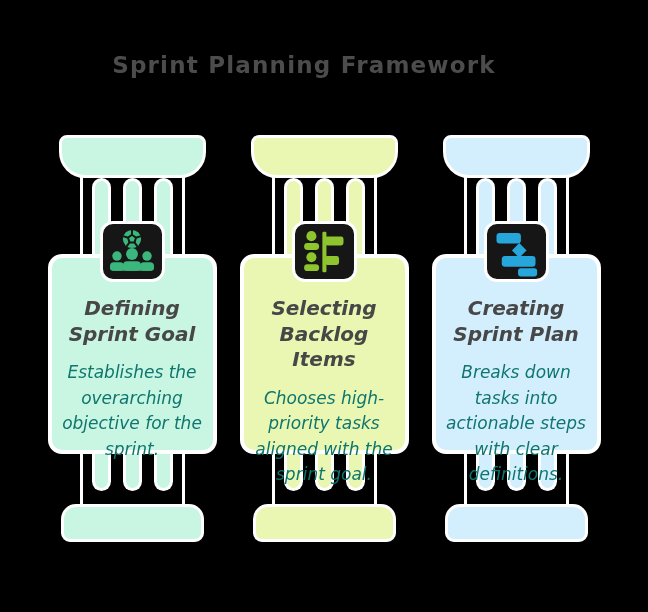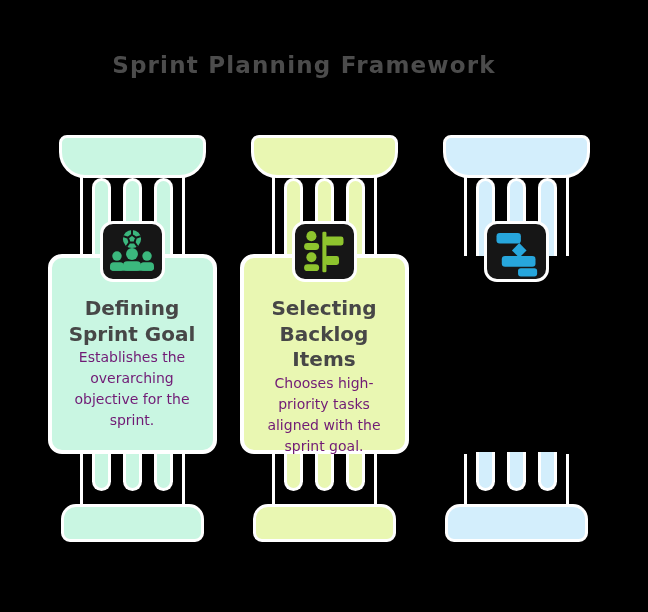--- a/index.html
+++ b/index.html
@@ -1,21 +1,21 @@
 <!DOCTYPE html>
 <html><head>
 <meta charset="utf-8">
 <style>
   html,body{margin:0;padding:0;background:#000;}
   .stage{position:relative;width:648px;height:612px;background:#000;overflow:hidden;
          font-family:"DejaVu Sans","Liberation Sans",sans-serif;}
   .main-title{position:absolute;top:52px;left:0;width:608px;text-align:center;
               font-size:23px;font-weight:bold;letter-spacing:1.2px;color:#4c4c4c;}
   .pillar-row{position:absolute;top:135px;left:0;width:648px;display:flex;
-              justify-content:center;gap:23px;}
+              justify-content:center;gap:23px;font-style:italic;}
   .pillar{position:relative;width:169px;height:406px;flex:0 0 169px;}
   .pillar *{box-sizing:border-box;}
   .capital{position:absolute;left:11px;top:0;width:147px;height:43px;
            background:var(--fill);border:3px solid #fff;border-radius:8px 8px 26px 26px;}
   .col-line{position:absolute;width:3px;background:#fff;}
   .col-line.tl{left:32px;top:40px;height:81px;}
   .col-line.tr{left:134px;top:40px;height:81px;}
   .col-line.bl{left:32px;top:319px;height:52px;}
   .col-line.br{left:134px;top:319px;height:52px;}
   .flute{position:absolute;width:19px;background:var(--fill);border:3px solid #fff;}
@@ -23,21 +23,21 @@
   .flute.b{top:317px;height:39px;border-radius:0 0 10px 10px;border-top:none;}
   .flute.f1{left:44px;} .flute.f2{left:75px;} .flute.f3{left:106px;}
   .icon-box{position:absolute;left:52px;top:86px;width:65px;height:61px;z-index:3;
             background:#161616;border:3px solid #fff;border-radius:13px;
             display:flex;align-items:center;justify-content:center;color:var(--icon);}
   .icon-box svg{display:block;}
   .card{position:absolute;left:0;top:119px;width:169px;height:200px;z-index:2;
         background:var(--fill);border:4px solid #fff;border-radius:14px;
         padding:38px 8px 0;text-align:center;}
   .card-title{font-size:20px;font-weight:bold;line-height:1.28;color:#474747;}
-  .card-desc{font-size:14px;line-height:1.5;color:#701a75;}
+  .card-desc{margin-top:13px;font-size:17px;line-height:1.5;color:#0f766e;}
   .base{position:absolute;left:13px;top:369px;width:143px;height:38px;
         background:var(--fill);border:3px solid #fff;border-radius:15px 15px 9px 9px;}
 </style>
 </head>
 <body>
 
 <div class="stage">
 
   <div class="main-title">Sprint Planning Framework</div>
 
@@ -113,20 +113,24 @@
       <div class="flute t f2"></div>
       <div class="flute t f3"></div>
       <div class="icon-box">
         <svg width="52" height="52" viewBox="0 0 64 64">
           <rect x="8" y="8.5" width="30" height="13" rx="4" fill="currentColor"></rect>
           <path d="M36 21 L45 30 L36 39 L27 30 Z" fill="currentColor"></path>
           <rect x="14.5" y="37" width="41.5" height="13" rx="4" fill="currentColor"></rect>
           <rect x="34.5" y="52" width="23.5" height="10" rx="3.5" fill="currentColor"></rect>
         </svg>
       </div>
+      <div class="card">
+        <div class="card-title">Creating Sprint Plan</div>
+        <div class="card-desc">Breaks down tasks into actionable steps with clear definitions.</div>
+      </div>
       <div class="col-line bl"></div>
       <div class="col-line br"></div>
       <div class="flute b f1"></div>
       <div class="flute b f2"></div>
       <div class="flute b f3"></div>
       <div class="base"></div>
     </div>
 
   </div>
 </div>

